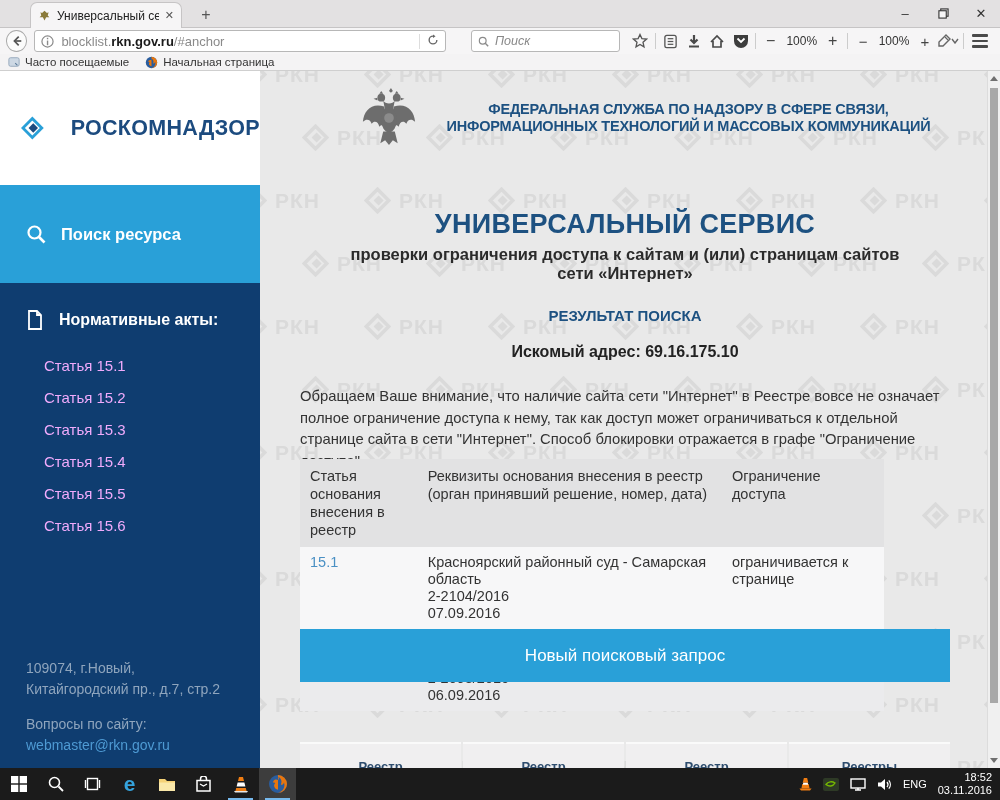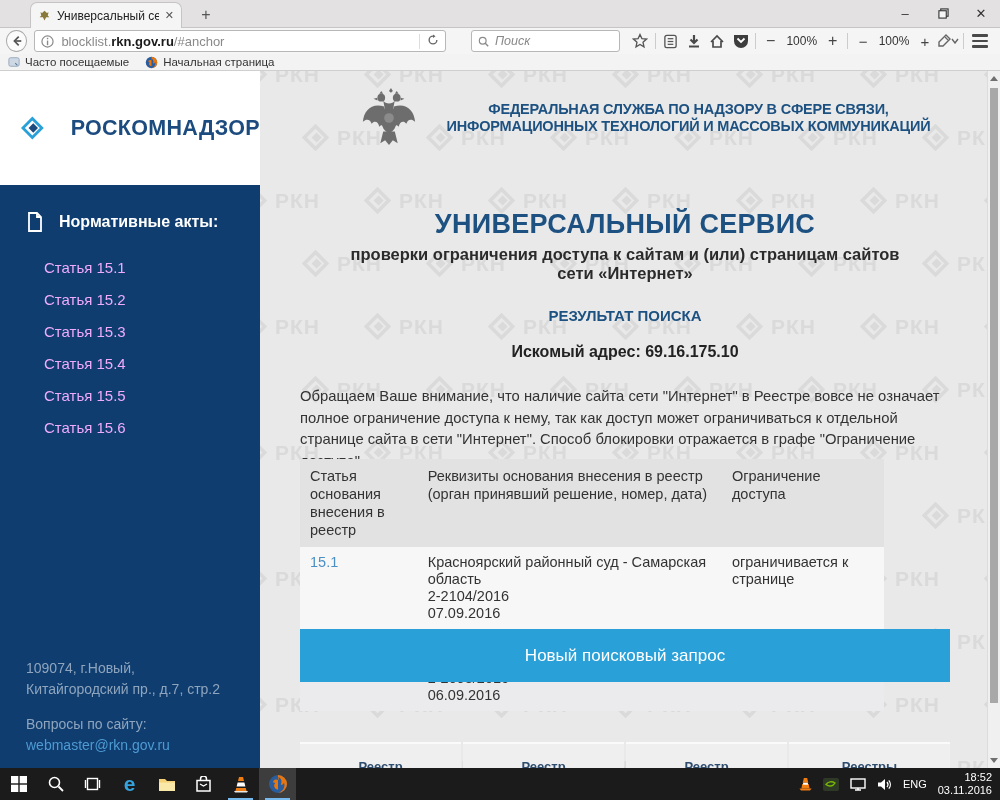--- a/index.html
+++ b/index.html
@@ -219,20 +219,27 @@
     </div>
   </div>
 
   <div class="sidebar">
     <div class="logo-block">
       <svg width="26" height="26" viewBox="0 0 24 24">
         <path d="M12 2 L22 12 L12 22 L2 12 Z" fill="none" stroke="#29a0d8" stroke-width="3"></path>
         <path d="M13 7 L18 12 L13 17 L8 12 Z" fill="#1c4b7f"></path>
       </svg>
       <span class="logo-text">РОСКОМНАДЗОР</span>
+    </div>
+    <div class="search-item">
+      <svg width="20" height="20" viewBox="0 0 20 20">
+          <circle cx="8.5" cy="8.5" r="6" fill="none" stroke="#fff" stroke-width="2.2"></circle>
+          <line x1="13" y1="13" x2="18.5" y2="18.5" stroke="#fff" stroke-width="2.6"></line>
+        </svg>
+      <span>Поиск ресурса</span>
     </div>
     <div class="navy">
       <div class="acts-header">
         <svg width="18" height="20" viewBox="0 0 16 20">
             <path d="M2 1 H10 L14 5 V19 H2 Z" fill="none" stroke="#fff" stroke-width="1.8"></path>
             <path d="M10 1 L10 5 L14 5" fill="none" stroke="#fff" stroke-width="1.8"></path>
           </svg>
         <span>Нормативные акты:</span>
       </div>
       <div class="articles">

